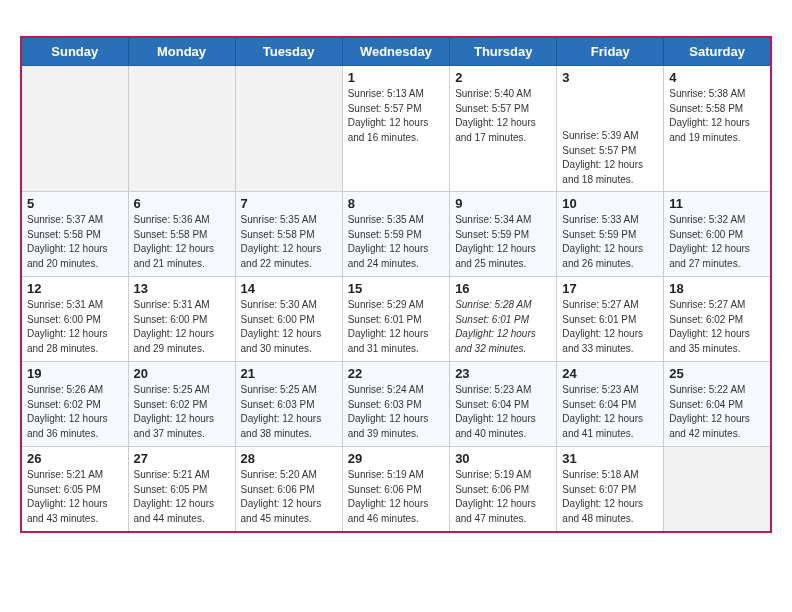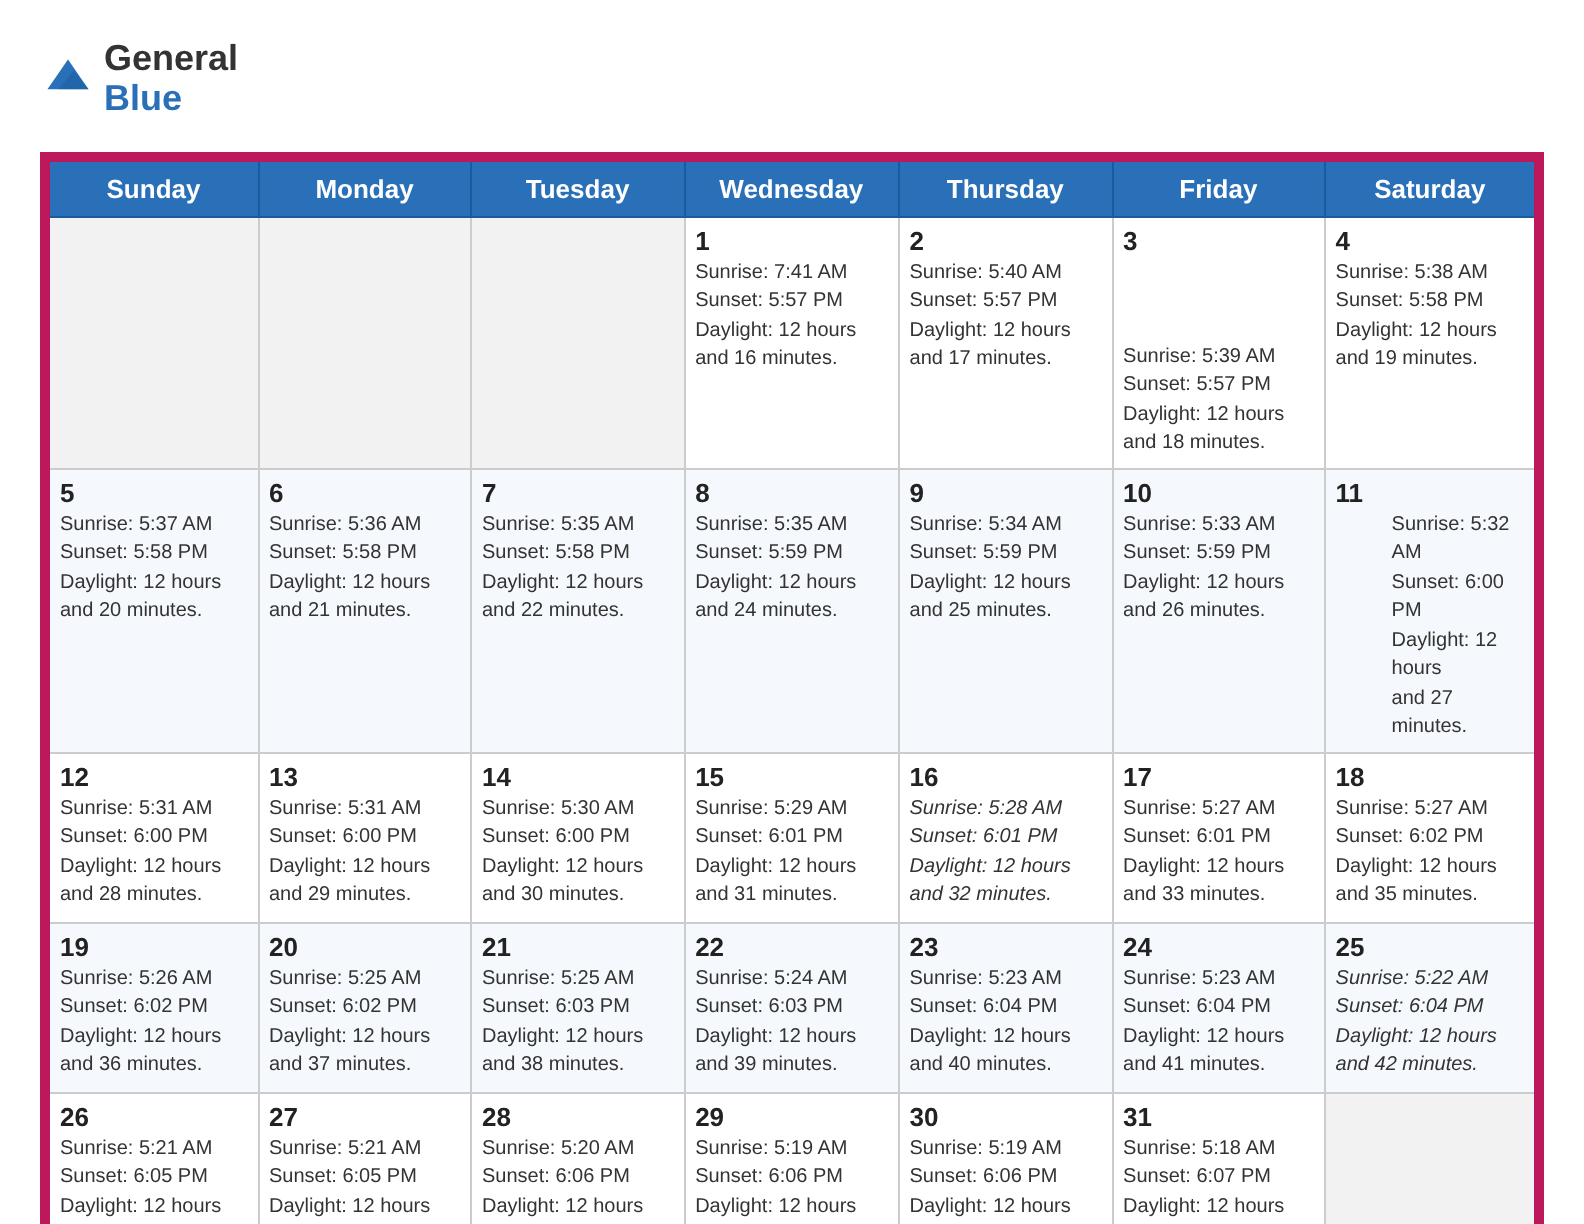--- a/index.html
+++ b/index.html
@@ -38,21 +38,21 @@
       font-weight: bold;
       color: #333;
     }
     .subtitle {
       font-size: 15px;
       color: #555;
     }
     .calendar {
       width: 100%;
       border-collapse: collapse;
-      border: 5px solid #be185d;
+      border: 2px solid #be185d;
     }
     .calendar th {
       background-color: #2970b8;
       color: #fff;
       font-size: 13px;
       font-weight: bold;
       padding: 6px 4px;
       text-align: center;
       border: 1px solid #1a5a9e;
     }
@@ -81,30 +81,20 @@
       line-height: 1.45;
     }
     .row-even td { background: #f5f8fc; }
     .row-odd td { background: #ffffff; }
     .row-odd td.empty { background: #f2f2f2; }
   </style>
 </head>
 <body>
 
 <div class="header">
-  <div class="logo">
-    <svg class="logo-icon" viewBox="0 0 30 30">
-      <polygon points="15,4 26,20 4,20" fill="#2970b8"></polygon>
-      <polygon points="18,10 26,20 10,20" fill="#1a5a9e" opacity="0.5"></polygon>
-    </svg>
-    <div class="logo-text">
-      <span style="font-size:18px;font-weight:bold;color:#333;line-height:1.1;">General</span>
-      <span style="font-size:18px;font-weight:bold;color:#2970b8;line-height:1.1;">Blue</span>
-    </div>
-  </div>
 </div>
 
 <table class="calendar">
   <thead>
     <tr>
     <th>Sunday</th>
         <th>Monday</th>
         <th>Tuesday</th>
         <th>Wednesday</th>
         <th>Thursday</th>
@@ -112,21 +102,21 @@
         <th>Saturday</th>
       </tr>
   </thead>
   <tbody id="calendar-body">
   <tr class="row-odd">
         <td class="empty"></td>
         <td class="empty"></td>
         <td class="empty"></td>
         <td>
           <div class="day-num">1</div>
-          <div class="day-info" style="white-space: pre-line;">Sunrise: 7:41 AM
+          <div class="day-info" style="white-space: pre-line;">Sunrise: 5:13 AM
 Sunset: 5:57 PM
 Daylight: 12 hours
 and 16 minutes.</div>
         </td>
         <td>
           <div class="day-num">2</div>
           <div class="day-info" style="white-space: pre-line;">Sunrise: 5:40 AM
 Sunset: 5:57 PM
 Daylight: 12 hours
 and 17 minutes.</div>
@@ -184,21 +174,21 @@
         </td>
         <td>
           <div class="day-num">10</div>
           <div class="day-info" style="white-space: pre-line;">Sunrise: 5:33 AM
 Sunset: 5:59 PM
 Daylight: 12 hours
 and 26 minutes.</div>
         </td>
         <td>
           <div class="day-num">11</div>
-          <div class="day-info" style="white-space: pre-line; margin-left: 28px;">Sunrise: 5:32 AM
+          <div class="day-info" style="white-space: pre-line;">Sunrise: 5:32 AM
 Sunset: 6:00 PM
 Daylight: 12 hours
 and 27 minutes.</div>
         </td>
       </tr>
       <tr class="row-odd">
         <td>
           <div class="day-num">12</div>
           <div class="day-info" style="white-space: pre-line;">Sunrise: 5:31 AM
 Sunset: 6:00 PM
@@ -286,21 +276,21 @@
         </td>
         <td>
           <div class="day-num">24</div>
           <div class="day-info" style="white-space: pre-line;">Sunrise: 5:23 AM
 Sunset: 6:04 PM
 Daylight: 12 hours
 and 41 minutes.</div>
         </td>
         <td>
           <div class="day-num">25</div>
-          <div class="day-info" style="white-space: pre-line; font-style: italic;">Sunrise: 5:22 AM
+          <div class="day-info" style="white-space: pre-line;">Sunrise: 5:22 AM
 Sunset: 6:04 PM
 Daylight: 12 hours
 and 42 minutes.</div>
         </td>
       </tr>
       <tr class="row-odd">
         <td>
           <div class="day-num">26</div>
           <div class="day-info" style="white-space: pre-line;">Sunrise: 5:21 AM
 Sunset: 6:05 PM

